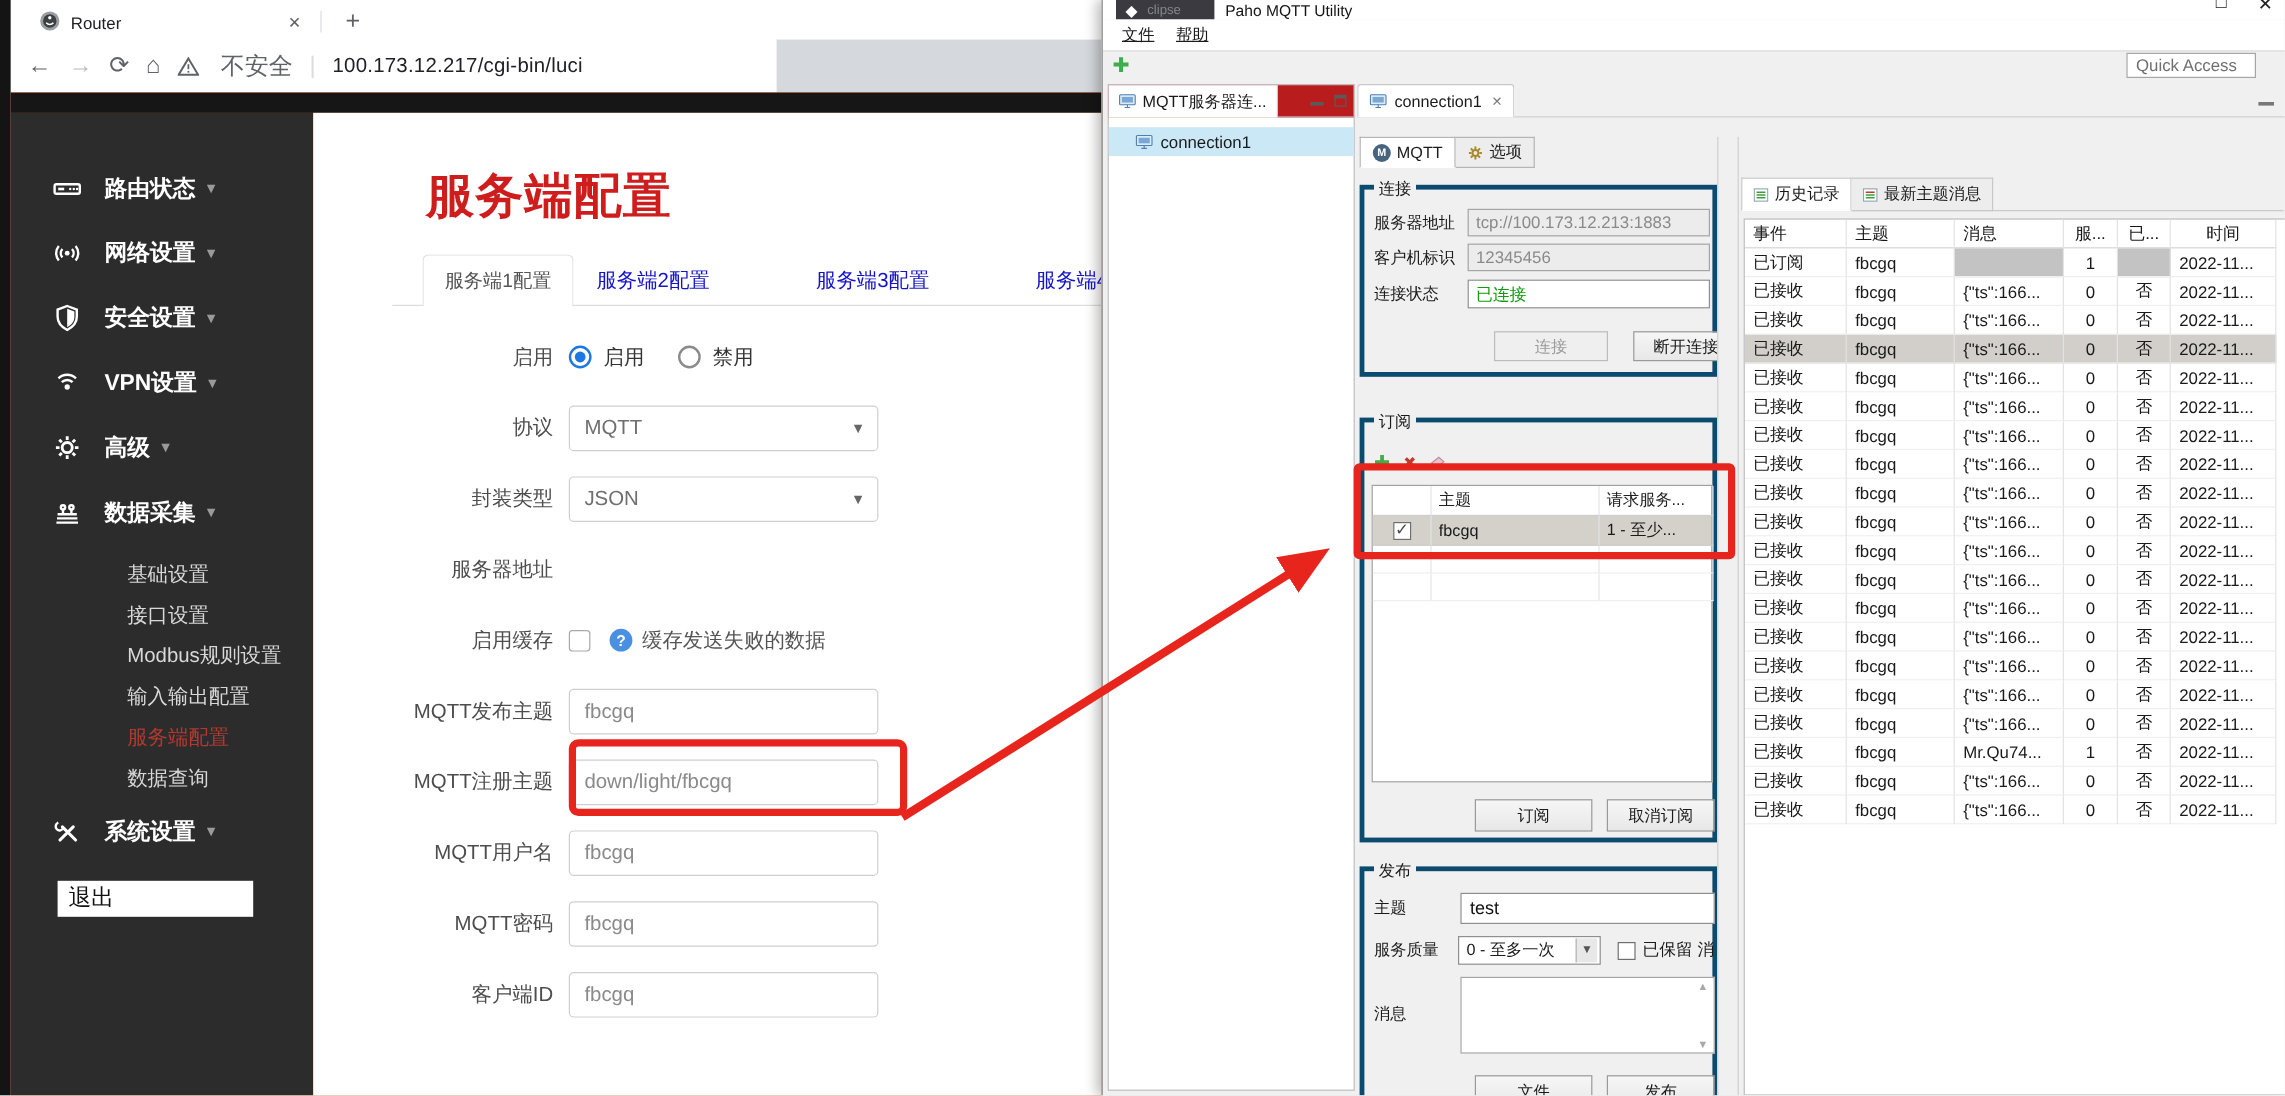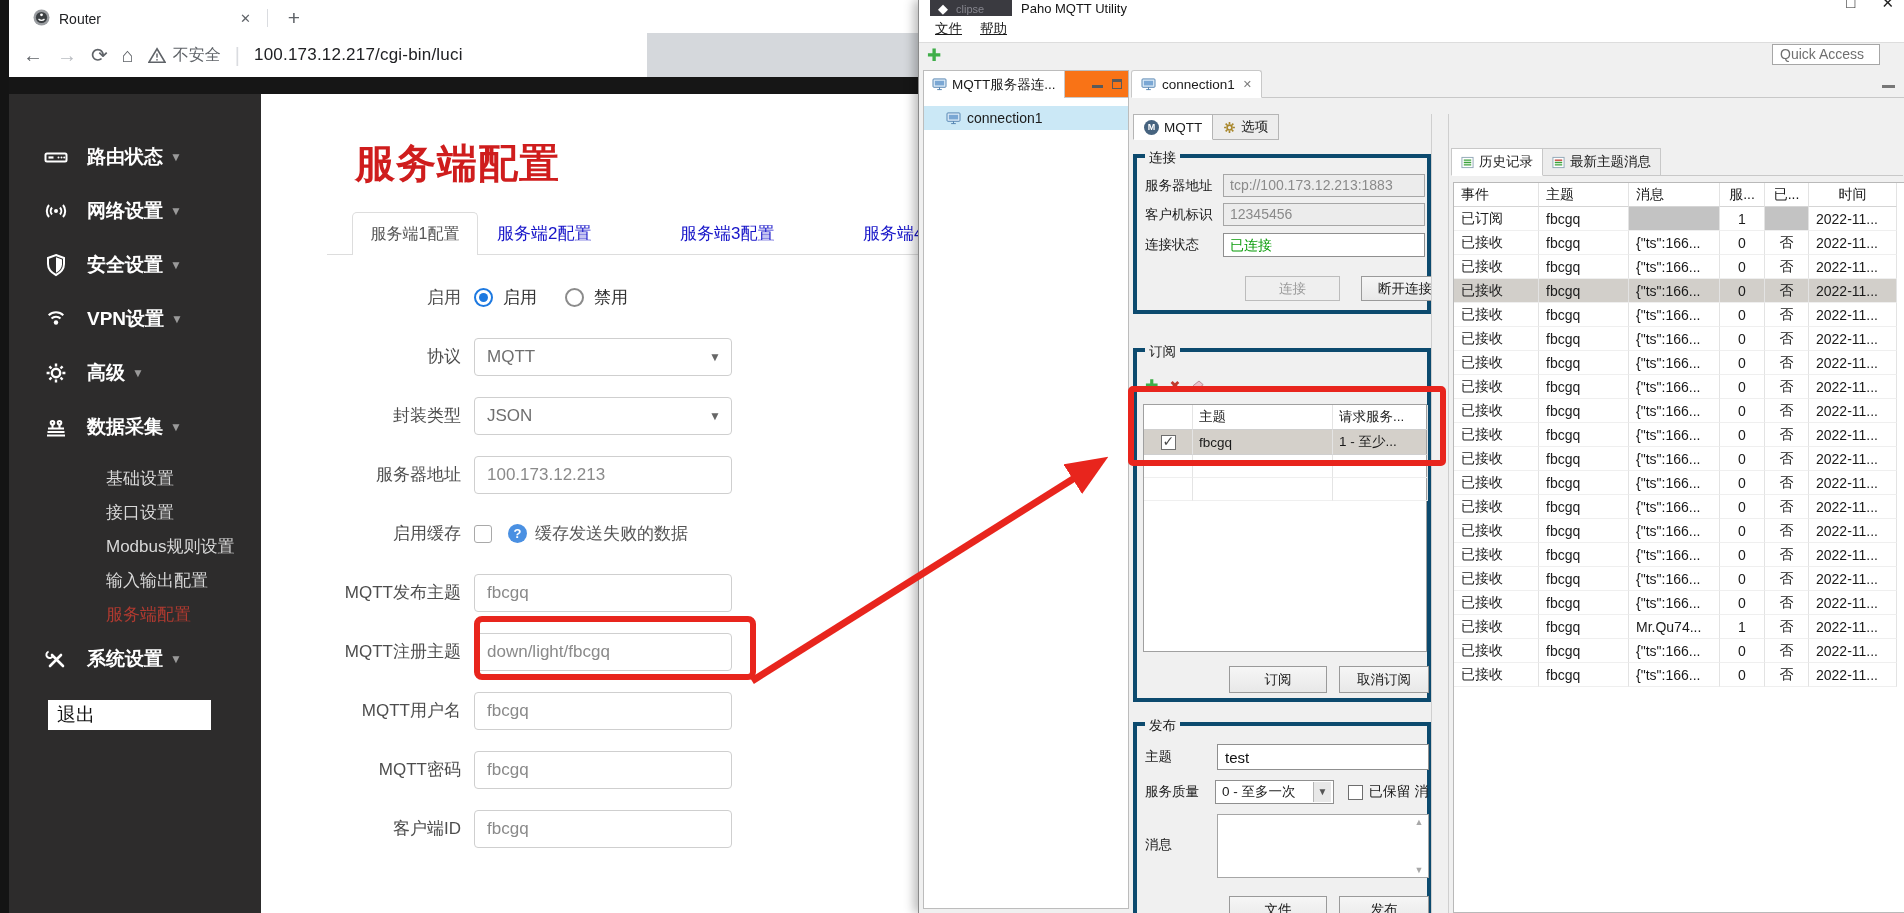--- a/index.html
+++ b/index.html
@@ -16,21 +16,21 @@
     display:flex;align-items:center;gap:9px;padding:0 10px;font-size:14px;color:#202124}
   .btab .ttl{flex:1;overflow:hidden;white-space:nowrap}
   .tabclose{color:#5f6368;font-size:13px;cursor:default}
   .tabsep{position:absolute;left:258px;top:9px;width:1px;height:18px;background:#dadce0}
   .newtab{position:absolute;left:272px;top:5px;width:26px;height:26px;border-radius:50%;
     display:flex;align-items:center;justify-content:center;color:#5f6368;font-size:21px}
   .urlbar{position:absolute;left:9px;top:33px;width:638px;height:44px;background:#fff;
     display:flex;align-items:center;gap:14px;padding-left:14px}
   .navico{color:#5f6368;font-size:20px;line-height:1}
   .navico.dis{color:#b9bcc1}
-  .nsec{color:#5f6368;font-size:16px;display:flex;align-items:center;gap:7px}
+  .nsec{color:#5f6368;font-size:20px;display:flex;align-items:center;gap:18px}
   .usep{color:#dadce0;font-size:20px}
   .urltxt{color:#202124;font-size:17px;letter-spacing:.2px}
 
   .page{position:absolute;left:9px;top:77px;width:909px;height:836px;background:#c2410c;overflow:hidden}
   .page-top{position:absolute;left:0;top:0;width:909px;height:17px;background:#161616}
   .sidebar{position:absolute;left:0;top:17px;width:252px;height:819px;background:#2d2c2c;padding-top:36px;overflow:hidden}
   .s-item{height:54px;display:flex;align-items:center;padding-left:32px;color:#fff;font-weight:bold;font-size:19px}
   .s-item .sic{width:30px;margin-right:16px;display:flex;justify-content:center}
   .s-item .caret{color:#9a9a9a;font-size:12px;margin-left:7px}
   .s-sub{margin-top:8px}
@@ -75,21 +75,21 @@
   .wtitle{position:absolute;left:102px;top:1px;font-size:13px;color:#141414}
   .winbtns{position:absolute;right:10px;top:-6px;display:flex;gap:26px;color:#222;font-size:15px}
   .menubar{height:26px;background:#fff;display:flex;align-items:center;gap:2px;padding-left:8px}
   .menu-item{padding:2px 8px;text-decoration:underline}
   .toolbar{position:relative;height:24px;background:#f0f0f0;border-top:1px solid #ddd}
   .tb-plus{position:absolute;left:8px;top:2px;color:#3fae49;font-weight:bold;font-size:17px}
   .qaccess{position:absolute;left:853px;top:1px;width:108px;height:21px;border:1px solid #a6a6a6;background:#fff;
     color:#6f6f6f;font-size:14px;line-height:19px;padding-left:7px}
 
   .conn-panel{position:absolute;left:4px;top:70px;width:206px;height:839px;background:#fff;border:1px solid #bcbcbc}
-  .vp-tabs{position:relative;height:27px;border-bottom:1px solid #c8c8c8;background:#f97316}
+  .vp-tabs{position:relative;height:27px;border-bottom:1px solid #c8c8c8;background:#b91c1c}
   .vp-tab{display:inline-flex;align-items:center;gap:5px;height:27px;padding:0 8px;background:#fff;
     border-right:1px solid #c8c8c8;font-size:13.5px}
   .vp-ctl{position:absolute;right:6px;top:8px;display:flex;gap:9px}
   .ico-min{width:11px;height:9px;border-bottom:3px solid #5a5a5a}
   .ico-max{width:10px;height:10px;border:1px solid #5a5a5a;border-top:3px solid #5a5a5a}
   .tree-item{margin-top:8px;height:24px;display:flex;align-items:center;gap:6px;padding-left:22px;
     background:#cbe8f6;font-size:14px}
 
   .editor{position:absolute;left:212px;top:70px;width:774px;height:843px}
   .ed-tabs{position:relative;height:28px;border-bottom:1px solid #c8c8c8}
@@ -283,20 +283,21 @@
           <span>数据采集</span>
             <span class="caret">▼</span>
         </div>
 
         <div class="s-sub">
           <div class="s-subitem">基础设置</div>
           <div class="s-subitem">接口设置</div>
           <div class="s-subitem">Modbus规则设置</div>
           <div class="s-subitem">输入输出配置</div>
           <div class="s-subitem active">服务端配置</div>
+          <div class="s-subitem">数据查询</div>
         </div>
 
         <div class="s-item">
           <span class="sic">
               <svg width="26" height="24" viewBox="0 0 24 24" fill="none" stroke="#fff">
                 <path d="M4.6 4.6a3.3 3.3 0 104.2 4.2" stroke-width="2"></path>
                 <g stroke-width="2.6" stroke-linecap="round">
                   <path d="M6 19L17 8M8 8l11 11"></path>
                 </g>
               </svg>
@@ -338,21 +339,20 @@
           </div>
           <div class="frow">
             <span class="flabel">封装类型</span>
             <span class="tselect">
                 <span>JSON</span>
                 <span class="car">▼</span>
               </span>
           </div>
           <div class="frow">
             <span class="flabel">服务器地址</span>
-            <input class="tinput" value="100.173.12.213" style="">
           </div>
           <div class="frow">
             <span class="flabel">启用缓存</span>
             <span class="fctl">
               <span class="chk"></span>
               <span class="qico">?</span>
               <span class="hint">缓存发送失败的数据</span>
             </span>
           </div>
           <div class="frow">

